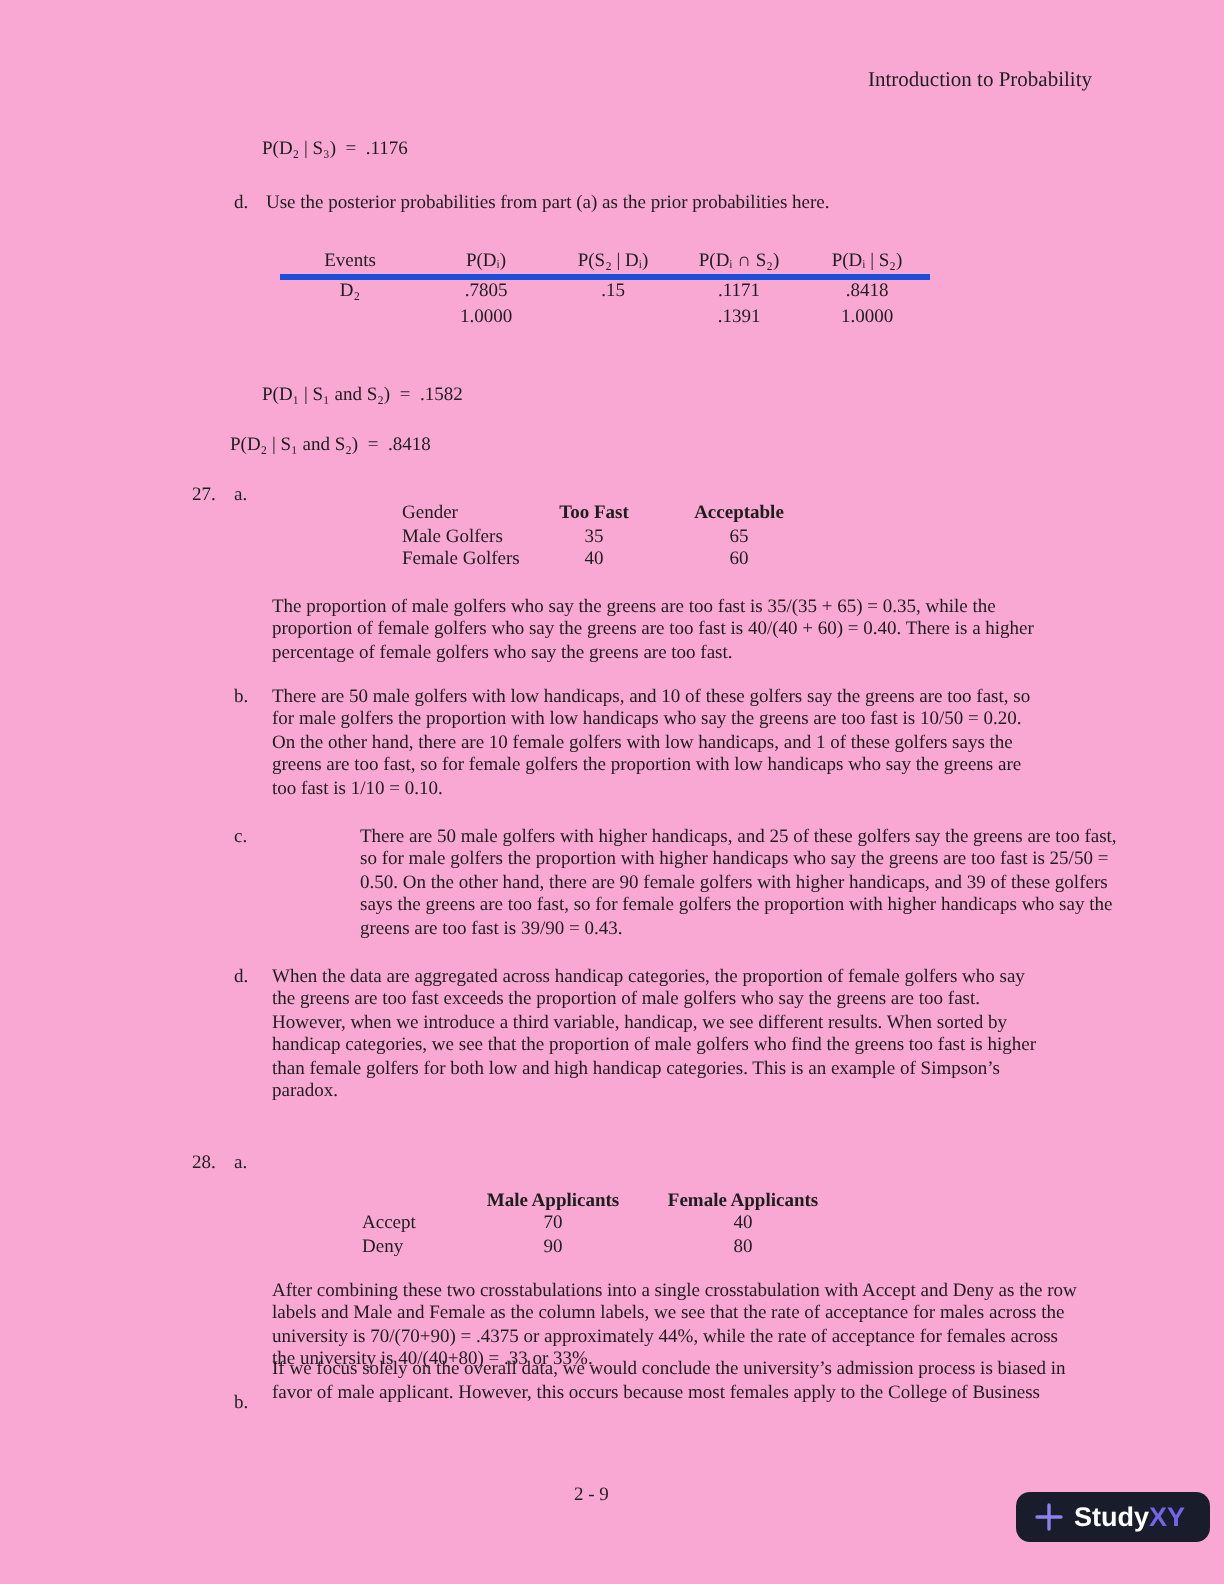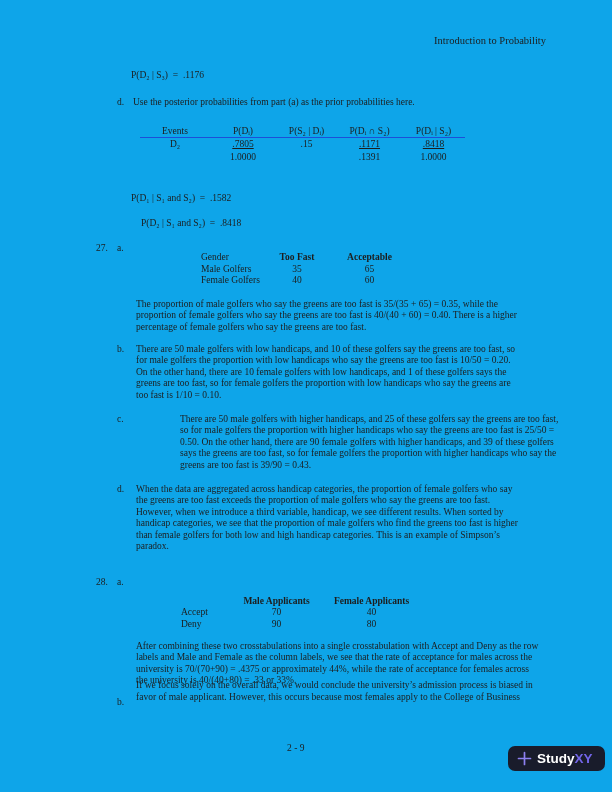--- a/index.html
+++ b/index.html
@@ -1,31 +1,31 @@
 <!DOCTYPE html>
 <html><head>
 <meta charset="utf-8">
 <style>
   html,body{margin:0;padding:0;background:#e8e8e8;}
   .page{
-    position:relative;width:612px;height:792px;background:#0ea5e9;
+    position:relative;width:612px;height:792px;background:#f9a8d4;
     font-family:"Liberation Serif","DejaVu Serif",serif;
     font-size:9.5px;color:#1d1d1d;overflow:hidden;margin:0 auto;
   }
   .abs{position:absolute;}
   .pre{white-space:pre;}
   .para{white-space:pre-line;line-height:11.6px;}
   .marker{position:absolute;}
   table{border-collapse:collapse;table-layout:fixed;}
   td,th{padding:0;font-size:9.5px;}
 
   
-  .ptable th{font-weight:normal;text-align:center;height:14px;vertical-align:bottom;border-bottom:1px solid #1d4ed8;padding-bottom:1px;}
+  .ptable th{font-weight:normal;text-align:center;height:14px;vertical-align:bottom;border-bottom:3px solid #1d4ed8;padding-bottom:1px;}
   .ptable td{text-align:center;line-height:13px;height:13px;}
-  .u{text-decoration:underline;}
+  .u{}
 
   
   .btable th{font-weight:bold;text-align:center;line-height:11.5px;height:11.5px;}
   .btable th.lft,.btable td.lft{text-align:left;font-weight:normal;}
   .btable td{text-align:center;line-height:11.5px;height:11.5px;}
 
   .header-title{top:35px;left:434px;font-size:10.5px;}
   .footer-num{top:743px;left:287px;}
 
   .logo{
@@ -79,21 +79,21 @@
         <td></td>
         <td>1.0000</td>
         <td></td>
         <td>.1391</td>
         <td>1.0000</td>
       </tr>
     </tbody>
   </table>
 
   <div class="abs pre" style="top:193px;left:131px;">P(D₁ | S₁ and S₂)  =  .1582</div>
-  <div class="abs pre" style="top:218px;left:141px;">P(D₂ | S₁ and S₂)  =  .8418</div>
+  <div class="abs pre" style="top:218px;left:115px;">P(D₂ | S₁ and S₂)  =  .8418</div>
 
   <span class="marker" style="top:243px;left:96px;">27.</span>
   <span class="marker" style="top:243px;left:117px;">a.</span>
 
   <table class="btable abs" style="top:252px;left:201px;width:221px;">
     <colgroup>
         <col style="width:76px">
         <col style="width:40px">
         <col style="width:105px">
       </colgroup>

